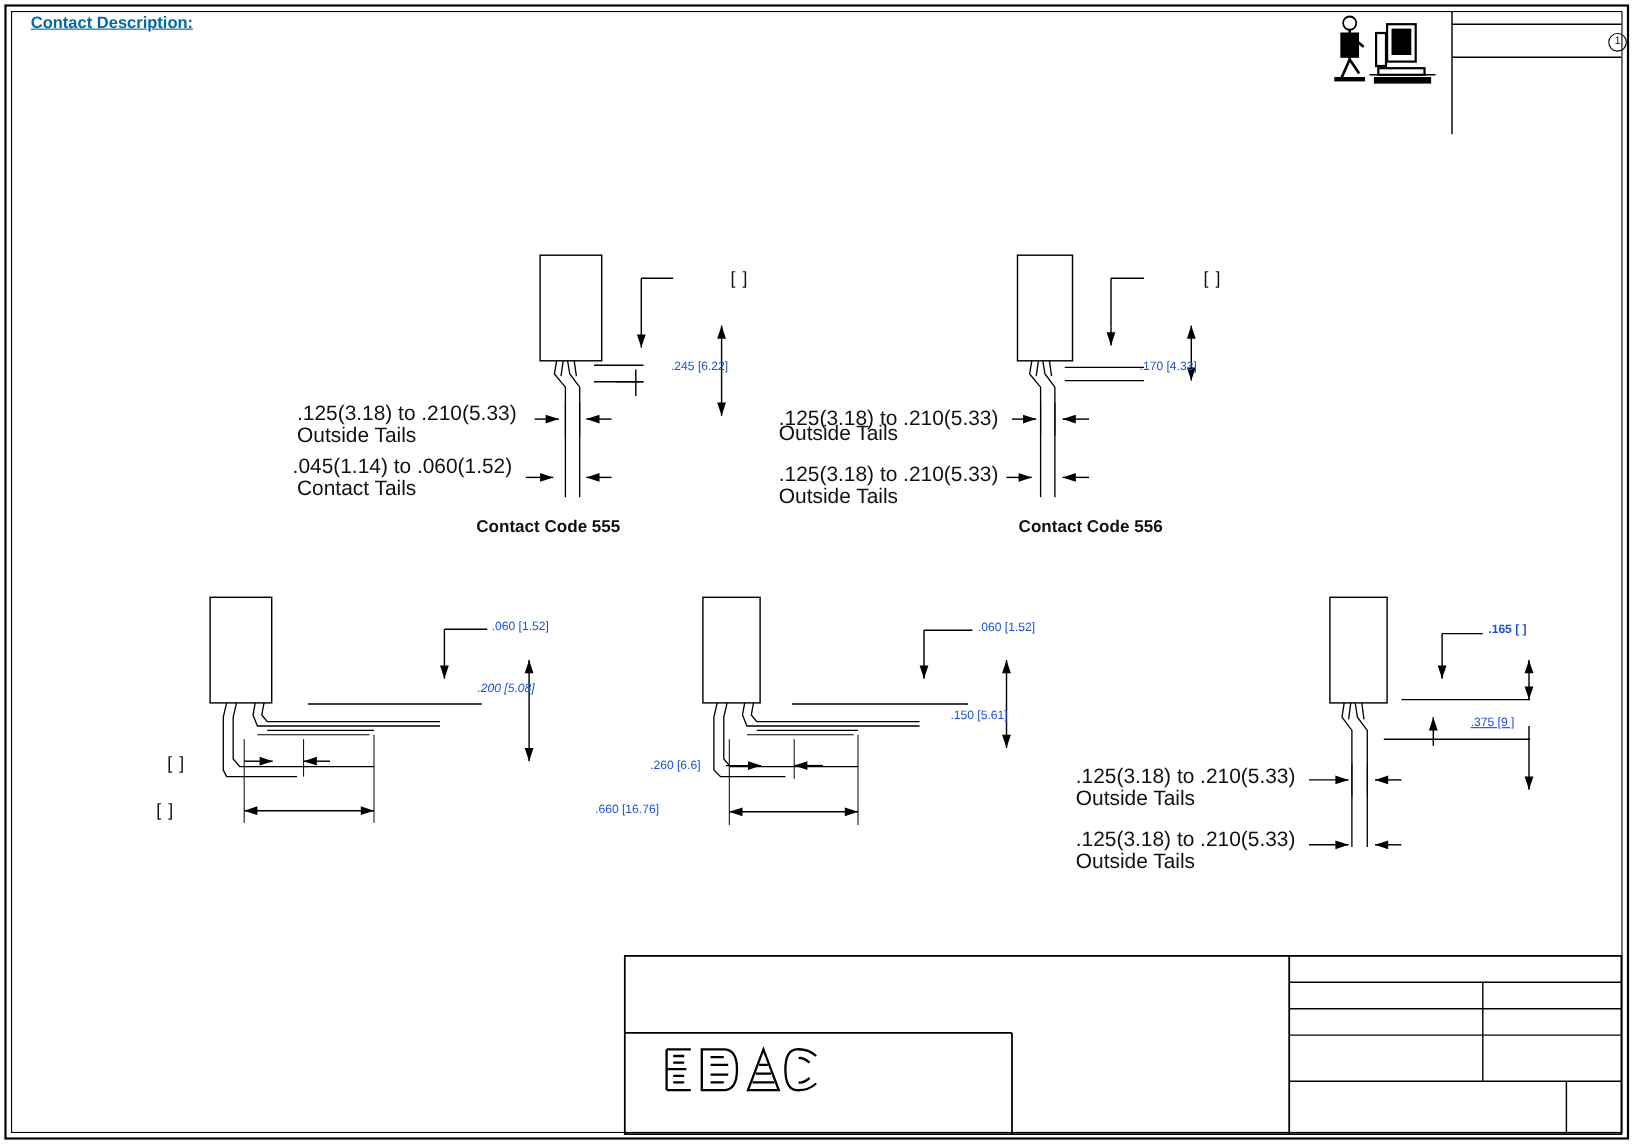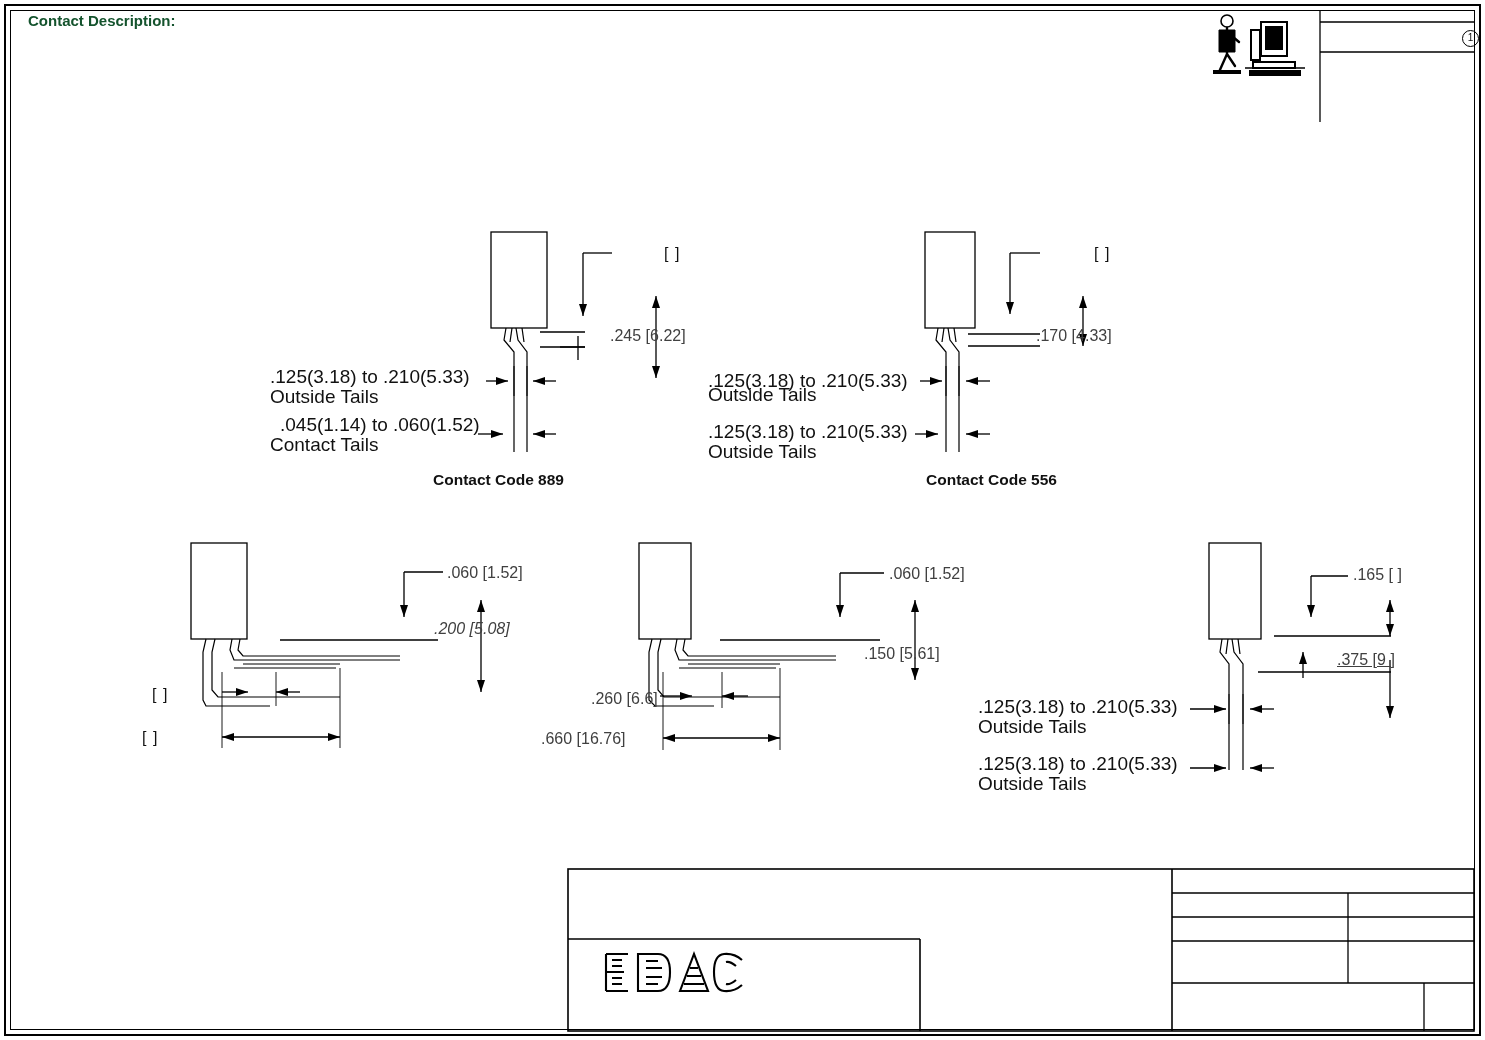--- a/index.html
+++ b/index.html
@@ -32,41 +32,42 @@
     top: 10px;
     width: 1465px;
     height: 1020px;
     border: 1px solid #000;
     box-sizing: border-box;
   }
   .title-underline {
     position: absolute;
     font-size: 15px;
     font-weight: bold;
-    color: #14532d;
+    color: #0369a1;
+    text-decoration: underline;
     white-space: nowrap;
   }
   .lbl {
     position: absolute;
     font-size: 19px;
     color: #111;
     white-space: nowrap;
     line-height: 1.35;
   }
   .lbl-bold {
     position: absolute;
     font-size: 15.5px;
     font-weight: bold;
     color: #111;
     white-space: nowrap;
   }
   .dim {
     position: absolute;
-    font-size: 16px;
-    color: #404040;
+    font-size: 11px;
+    color: #1d4ed8;
     white-space: nowrap;
   }
   .brk {
     position: absolute;
     font-size: 16px;
     color: #111;
     white-space: nowrap;
     letter-spacing: 1px;
   }
   svg.overlay {
@@ -318,43 +319,43 @@
       <path d="M1172 983 L1474 983"></path>
       <path d="M1348 893 L1348 983"></path>
       <path d="M1424 983 L1424 1031"></path>
     </g>
   </svg>
 
   <div class="brk" style="left:664px; top:245px;">[     ]</div>
   <div class="dim" style="left:610px; top:327px;">.245 [6.22]</div>
   <div class="lbl" style="left:270px; top:364px;">.125(3.18) to .210(5.33)</div>
   <div class="lbl" style="left:270px; top:384px;">Outside Tails</div>
-  <div class="lbl" style="left:280px; top:412px;text-align:right;">.045(1.14) to .060(1.52)</div>
+  <div class="lbl" style="left:266px; top:412px;text-align:right;">.045(1.14) to .060(1.52)</div>
   <div class="lbl" style="left:270px; top:432px;">Contact Tails</div>
-  <div class="lbl-bold" style="left:433px; top:471px;">Contact Code 889</div>
+  <div class="lbl-bold" style="left:433px; top:471px;">Contact Code 555</div>
 
   <div class="brk" style="left:1094px; top:245px;">[     ]</div>
   <div class="dim" style="left:1036px; top:327px;">.170 [4.33]</div>
   <div class="lbl" style="left:708px; top:368px;">.125(3.18) to .210(5.33)</div>
   <div class="lbl" style="left:708px; top:382px;">Outside Tails</div>
   <div class="lbl" style="left:708px; top:419px;">.125(3.18) to .210(5.33)</div>
   <div class="lbl" style="left:708px; top:439px;">Outside Tails</div>
   <div class="lbl-bold" style="left:926px; top:471px;">Contact Code 556</div>
 
   <div class="dim" style="left:447px; top:564px;">.060 [1.52]</div>
   <div class="dim" style="left:434px; top:620px;font-style:italic;">.200 [5.08]</div>
   <div class="brk" style="left:152px; top:686px;">[     ]</div>
   <div class="brk" style="left:142px; top:729px;">[     ]</div>
 
   <div class="dim" style="left:889px; top:565px;">.060 [1.52]</div>
   <div class="dim" style="left:864px; top:645px;">.150 [5.61]</div>
   <div class="dim" style="left:555px; top:690px;margin-left:36px;">.260 [6.6]</div>
   <div class="dim" style="left:541px; top:730px;">.660 [16.76]</div>
 
-  <div class="dim" style="left:1353px; top:566px;">.165 [      ]</div>
+  <div class="dim" style="left:1353px; top:566px;font-weight:bold;">.165 [      ]</div>
   <div class="dim" style="left:1337px; top:651px;text-decoration:underline;">.375 [9      ]</div>
   <div class="lbl" style="left:978px; top:694px;">.125(3.18) to .210(5.33)</div>
   <div class="lbl" style="left:978px; top:714px;">Outside Tails</div>
   <div class="lbl" style="left:978px; top:751px;">.125(3.18) to .210(5.33)</div>
   <div class="lbl" style="left:978px; top:771px;">Outside Tails</div>
 
   <svg class="edac-logo" viewBox="0 0 150 45">
     <g fill="none" stroke="#000" stroke-width="2.1">
 
       <path d="M6 4 L6 41 M6 4 L28 4 M6 22 L24 22 M6 41 L28 41"></path>

